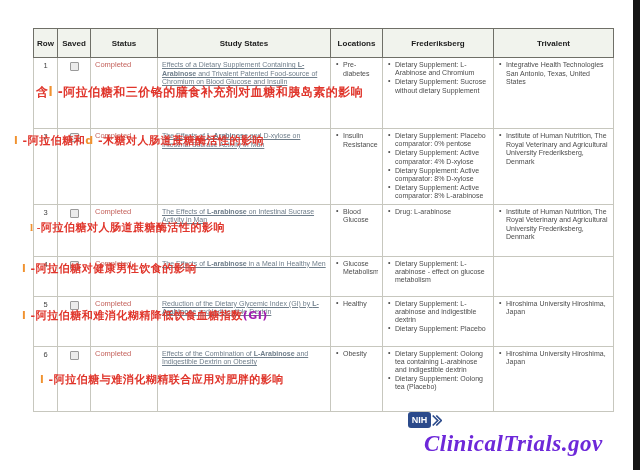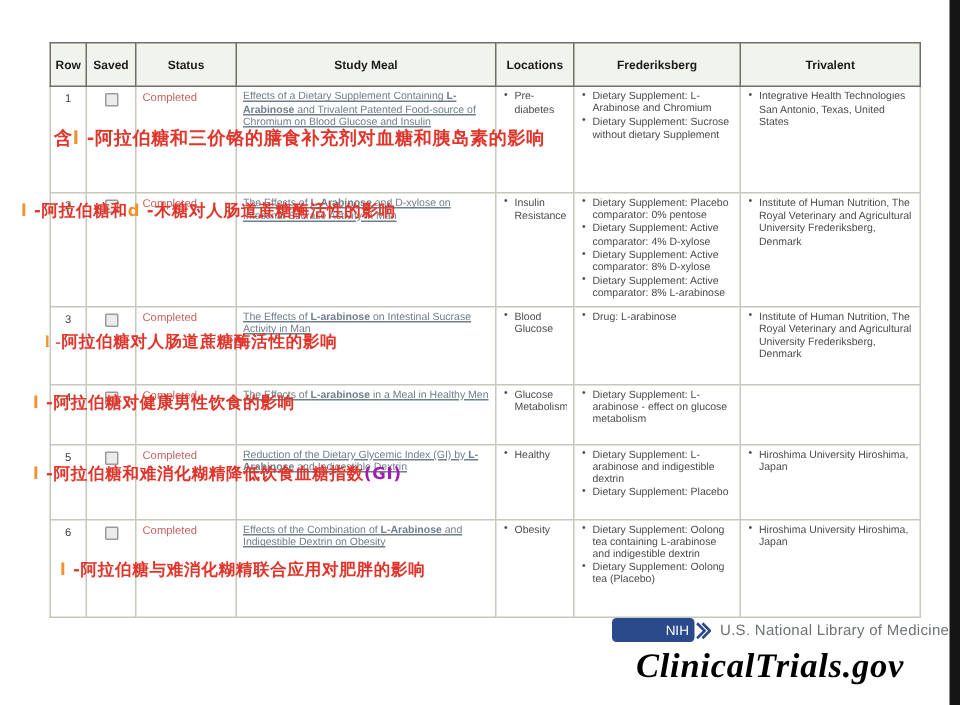--- a/index.html
+++ b/index.html
@@ -44,26 +44,26 @@
   .a5{left:22px;top:308px;}
   .a6{left:40px;top:372px;}
   .seg-r{color:#e0352b;}
   .seg-o{color:#f0922f;}
   .seg-p{color:#a21caf;margin-top:24px;}
 
   
   .footer{position:absolute;left:408px;top:411px;}
   .nlm-line{display:flex;align-items:center;height:18px;}
   .nih-logo{display:inline-flex;align-items:center;justify-content:center;width:23px;height:16px;
-        background:#2b4a8b;border-radius:3px;color:#fff;font-size:9px;font-weight:normal;
-        font-family:"Liberation Sans",sans-serif;padding-left:32px;}
+        background:#2b4a8b;border-radius:3px;color:#fff;font-size:9px;font-weight:bold;
+        font-family:"Liberation Sans",sans-serif;}
   .nih-chevron{width:10px;height:15px;margin-left:1px;}
   .nlm-text{color:#6d7276;font-size:10px;margin-left:6px;letter-spacing:0.2px;}
   .site-name{margin-top:2px;margin-left:16px;font-family:"Liberation Serif","DejaVu Serif",serif;
-        font-style:italic;font-weight:bold;font-size:23px;color:#000000;letter-spacing:0.5px;}
+        font-style:italic;font-weight:bold;font-size:23px;color:#6d28d9;letter-spacing:0.5px;}
 </style>
 </head>
 <body>
 
 <div class="page">
 
   <table class="results">
     <colgroup>
       <col style="width:24px">
         <col style="width:33px">
@@ -71,21 +71,21 @@
       <col style="width:173px">
         <col style="width:52px">
         <col style="width:111px">
         <col style="width:120px">
     </colgroup>
     <thead>
       <tr>
         <th>Row</th>
         <th>Saved</th>
         <th>Status</th>
-        <th>Study Meal</th>
+        <th>Study States</th>
         <th>Locations</th>
         <th>Frederiksberg</th>
         <th>Trivalent</th>
       </tr>
     </thead>
     <tbody>
         <tr class="result-row r1">
     <td class="c-row">
             <div class="cell num">1</div>
           </td>
@@ -313,19 +313,18 @@
 
   <div class="footer">
     <div class="nlm-line">
       <span class="nih-logo">
         <span>NIH</span>
       </span>
       <svg class="nih-chevron" viewBox="0 0 14 18">
         <path d="M1 2 L8 9 L1 16" fill="none" stroke="#2b4a8b" stroke-width="2.4"></path>
         <path d="M6 2 L13 9 L6 16" fill="none" stroke="#2b4a8b" stroke-width="2.4"></path>
       </svg>
-      <span class="nlm-text">U.S. National Library of Medicine</span>
     </div>
     <div class="site-name">ClinicalTrials.gov</div>
   </div>
 
   <div class="black-edge"></div>
 </div>
 
 </body></html>

